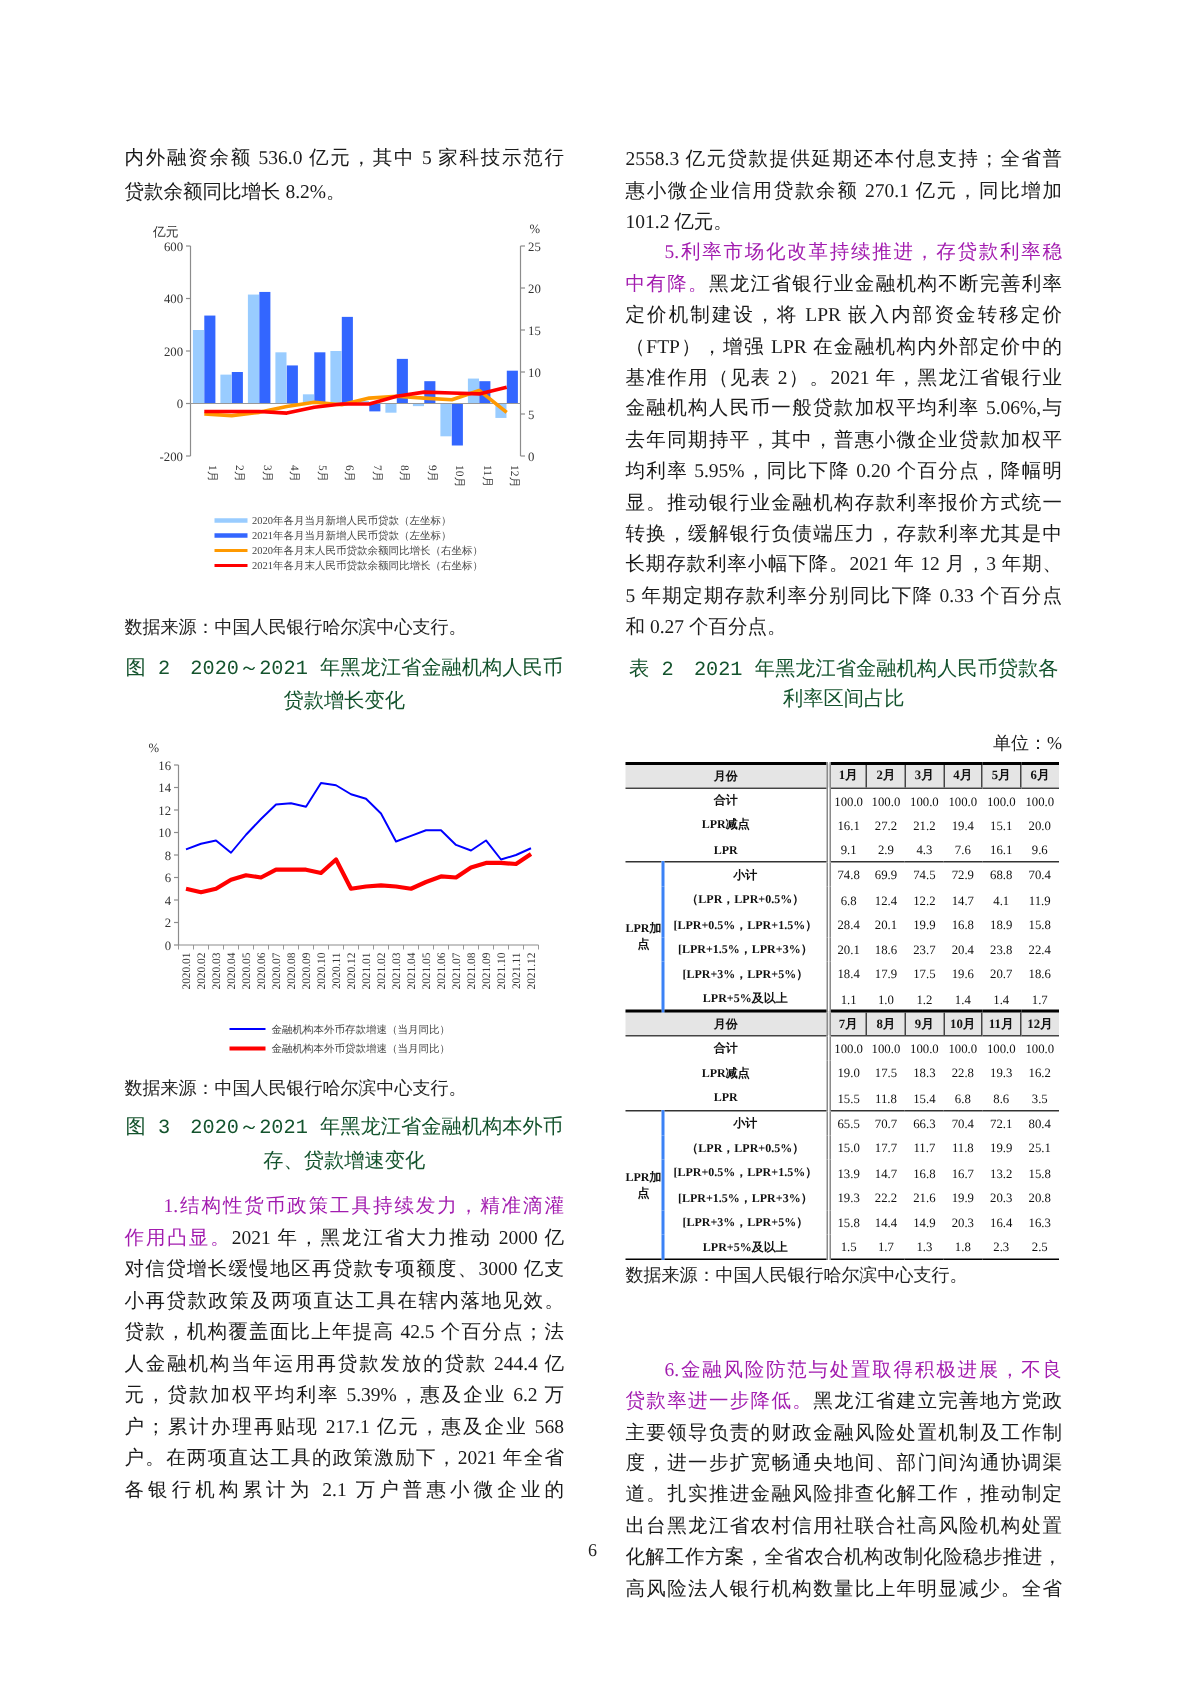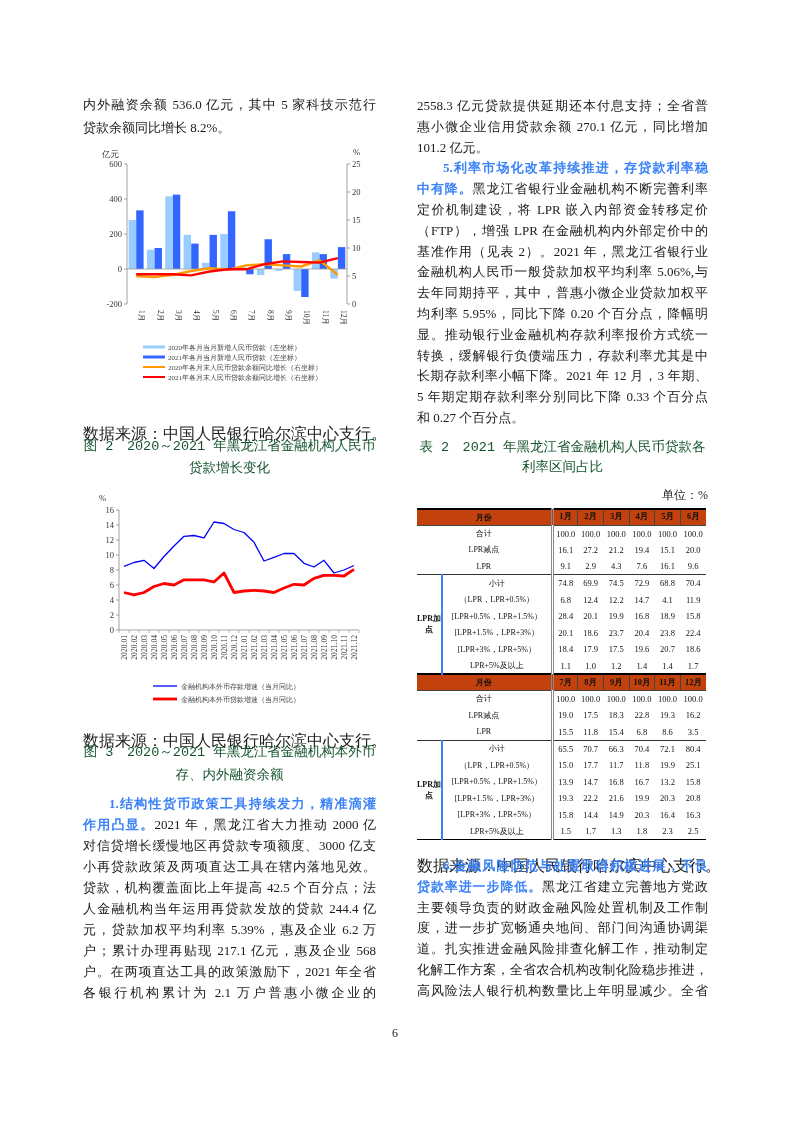--- a/index.html
+++ b/index.html
@@ -13,42 +13,42 @@
     .col-right { left:417px; width:291px; }
     .line {
       font-size:13px; height:21px; line-height:21px;
       text-align:justify; text-align-last:justify;
       white-space:normal;
     }
     .lh23 .line { height:23px; line-height:23px; }
     .lh208 .line { height:20.8px; line-height:20.8px; }
     .line.indent { padding-left:26px; }
     .line.last { text-align-last:left; }
-    .line .b { font-weight:bold; color:#3b82f6;margin-top:32px; }
-    .source { font-size:16px; line-height:20px; height:20px; color:#222; white-space:nowrap;margin-top:16px; }
+    .line .b { font-weight:normal; color:#a21caf;margin-top:32px; }
+    .source { font-size:12px; line-height:20px; height:20px; color:#222; white-space:nowrap; }
     .caption { font-family:Liberation Mono, monospace; font-size:13.5px; text-align:center; color:#14532d; }
     .caption div { white-space:nowrap; }
     .unit { font-size:12px; line-height:18px; text-align:right; color:#222; }
     .pagenum { font-size:12px; text-align:center; color:#222; }
     svg text { font-family:"Liberation Serif","DejaVu Serif",serif; fill:#333; }
     svg .ct { font-size:8.5px; }
     svg .cl { font-size:7.6px; }
     svg .lg { font-size:7px; fill:#444; }
     #table2 {
       position:absolute; left:417px; top:508px; width:289px;
       border-collapse:collapse; table-layout:fixed;
       font-family:"Liberation Serif","DejaVu Serif",serif; font-size:8.5px; color:#111;
       border-bottom:1.5px solid #000;
     }
     #table2 tr { height:16.6px; }
-    #table2 tr.hdr { height:16px; background:#c2410c; }
+    #table2 tr.hdr { height:16px; background:#e5e5e5; }
     #table2 th, #table2 td { padding:0; text-align:center; vertical-align:middle; white-space:nowrap; }
     #table2 tr.hdr th { border-top:2px solid #000; border-bottom:1px solid #444; font-weight:bold; }
     #table2 tr.hdr th.num { border-left:1px solid #444; }
-    #table2 .lbl { border-right:3px double #8a8a8a; font-weight:normal; font-size:8px; }
+    #table2 .lbl { border-right:3px double #8a8a8a; font-weight:bold; font-size:8px; }
     #table2 tr.grp-start td { border-top:1px solid #333; }
     #table2 td.grp { border-right:2px solid #3b82f6; font-size:8px; font-weight:bold; white-space:normal; word-break:break-all; line-height:11px; }
   </style>
 </head>
 <body>
 
 <div class="abs col-left lh23" style="top:93px;">
     <div class="line"><span>内外融资余额 536.0 亿元，其中 5 家科技示范行</span></div>
     <div class="line last"><span>贷款余额同比增长 8.2%。</span></div>
   </div>
@@ -210,21 +210,21 @@
     <text transform="translate(356.5,635) rotate(-90)" text-anchor="end" class="cl">2021.12</text>
     <line x1="153" y1="686" x2="177" y2="686" stroke="#0000ff" stroke-width="1.3"></line>
     <text x="181" y="688.5" class="lg">金融机构本外币存款增速（当月同比）</text>
     <line x1="153" y1="699" x2="177" y2="699" stroke="#ff0000" stroke-width="2.8"></line>
     <text x="181" y="701.5" class="lg">金融机构本外币贷款增速（当月同比）</text>
   </svg>
 
 <div class="abs col-left source" style="top:715px;">数据来源：中国人民银行哈尔滨中心支行。</div>
 <div class="abs col-left caption" style="top:741px; line-height:23px;">
   <div>图 3　2020～2021 年黑龙江省金融机构本外币</div>
-  <div>存、内外融资余额</div>
+  <div>存、贷款增速变化</div>
 </div>
 
 <div class="abs col-left" style="top:792.5px;">
     <div class="line indent"><span class="b">1.结构性货币政策工具持续发力，精准滴灌</span></div>
     <div class="line"><span class="b">作用凸显。</span><span>2021 年，黑龙江省大力推动 2000 亿</span></div>
     <div class="line"><span>对信贷增长缓慢地区再贷款专项额度、3000 亿支</span></div>
     <div class="line"><span>小再贷款政策及两项直达工具在辖内落地见效。</span></div>
     <div class="line"><span>贷款，机构覆盖面比上年提高 42.5 个百分点；法</span></div>
     <div class="line"><span>人金融机构当年运用再贷款发放的贷款 244.4 亿</span></div>
     <div class="line"><span>元，贷款加权平均利率 5.39%，惠及企业 6.2 万</span></div>
@@ -450,23 +450,24 @@
         <td class="num">1.3</td>
         <td class="num">1.8</td>
         <td class="num">2.3</td>
         <td class="num">2.5</td>
       </tr>
     </tbody>
 </table>
 
 <div class="abs col-right source" style="top:840px;">数据来源：中国人民银行哈尔滨中心支行。</div>
 
-<div class="abs col-right lh208" style="top:856px;">
+<div class="abs col-right lh208" style="top:903px;">
     <div class="line indent"><span class="b">6.金融风险防范与处置取得积极进展，不良</span></div>
     <div class="line"><span class="b">贷款率进一步降低。</span><span>黑龙江省建立完善地方党政</span></div>
     <div class="line"><span>主要领导负责的财政金融风险处置机制及工作制</span></div>
     <div class="line"><span>度，进一步扩宽畅通央地间、部门间沟通协调渠</span></div>
     <div class="line"><span>道。扎实推进金融风险排查化解工作，推动制定</span></div>
+    <div class="line"><span>出台黑龙江省农村信用社联合社高风险机构处置</span></div>
     <div class="line"><span>化解工作方案，全省农合机构改制化险稳步推进，</span></div>
     <div class="line"><span>高风险法人银行机构数量比上年明显减少。全省</span></div>
   </div>
 
 <div class="abs pagenum" style="top:1026px; left:380px; width:30px;">6</div>
 
 </body></html>

